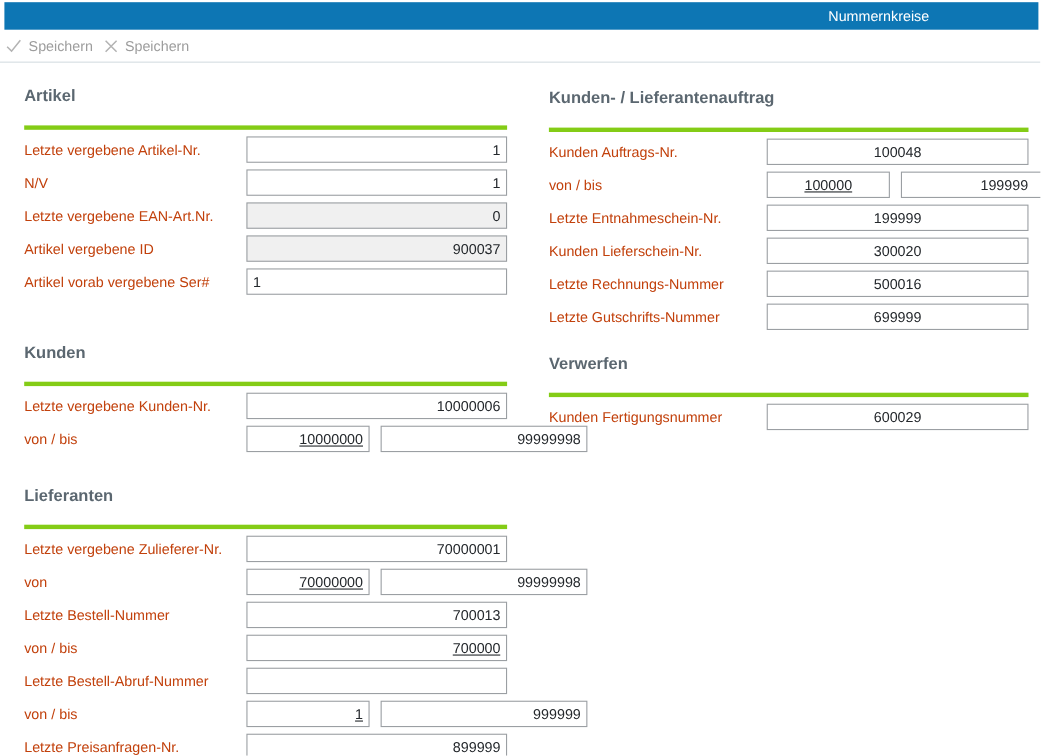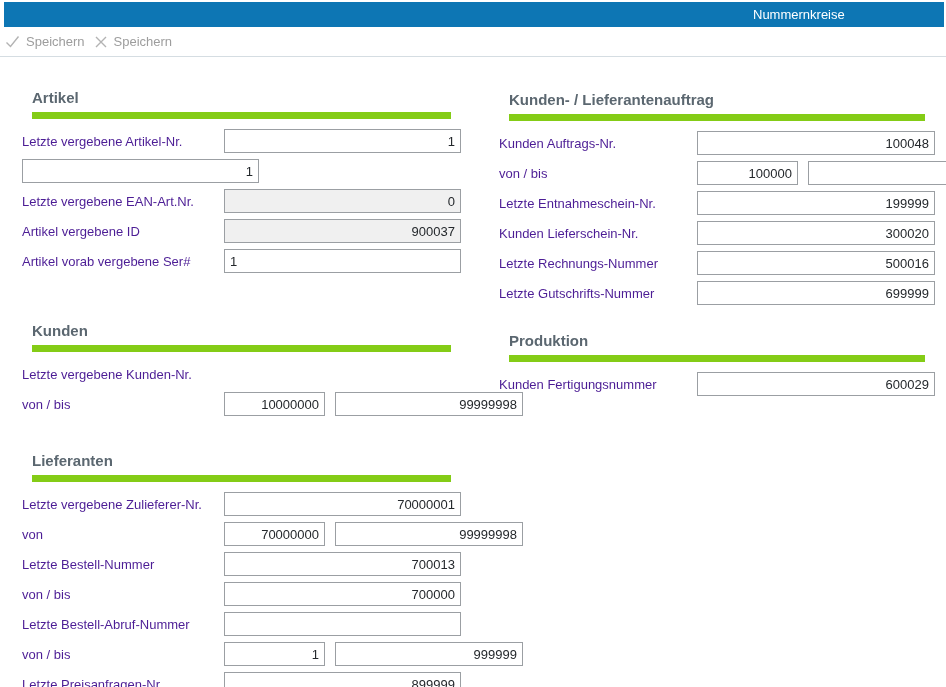--- a/index.html
+++ b/index.html
@@ -56,69 +56,69 @@
 
   
   .section { position: absolute; }
   .sec-artikel       { left: 22px;  top: 78px;  width: 439px; }
   .sec-kundenauftrag { left: 499px; top: 80px;  width: 436px; }
   .sec-kunden        { left: 22px;  top: 311px; width: 439px; }
   .sec-produktion    { left: 499px; top: 321px; width: 436px; }
   .sec-lieferanten   { left: 22px;  top: 441px; width: 439px; }
 
   .sec-title {
-    margin: 10px;
+    margin: 0;
     font-size: 15px;
     font-weight: 600;
     line-height: 20px;
     color: #5b6770;
-    padding-bottom: 4px;
-    border-bottom: 7px solid #84cc16;
+    padding-bottom: 16px;
+    border-bottom: 4px solid #84cc16;
   }
 
   .frow {
     display: flex;
     align-items: center;
     height: 24px;
     margin-top: 6px;
   }
   .frow .flabel {
     flex: 1;
     font-size: 13px;
-    color: #4c1d95;
+    color: #c2410c;
   }
 
   .finput {
     box-sizing: border-box;
     width: 237px;
     height: 24px;
     border: 1px solid #9b9fa3;
     background: #ffffff;
     font-family: inherit;
     font-size: 13px;
     color: #24282c;
     text-align: right;
     padding: 0 5px;
     outline: none;
   }
   .sec-kundenauftrag .finput,
-  .sec-produktion .finput { width: 238px; }
+  .sec-produktion .finput { width: 238px; text-align: center; }
 
   .finput.ro {
     background: #f0f0f0;
   }
   .finput.left { text-align: left; }
 
   .pair {
     width: 237px;
     display: flex;
     gap: 10px;
   }
   .sec-kundenauftrag .pair { width: 238px; }
-  .pair .finput:first-child { width: 101px; }
+  .pair .finput:first-child { width: 112px; text-decoration: underline; }
   .pair .finput:last-child  { flex: 1; width: auto; }
 </style>
 </head>
 <body>
 
 <div id="screen">
 
   <div class="titlebar">
     <span class="title">Nummernkreise</span>
   </div>
@@ -142,20 +142,21 @@
     </button>
   </div>
 
   <div class="section sec-artikel">
     <h2 class="sec-title">Artikel</h2>
     <div class="frow">
       <span class="flabel">Letzte vergebene Artikel-Nr.</span>
       <input class="finput" type="text" value="1" style="">
     </div>
     <div class="frow">
+      <span class="flabel">N/V</span>
       <input class="finput" type="text" value="1" style="">
     </div>
     <div class="frow">
       <span class="flabel">Letzte vergebene EAN-Art.Nr.</span>
       <input class="finput ro" type="text" readonly="" value="0" style="">
     </div>
     <div class="frow">
       <span class="flabel">Artikel vergebene ID</span>
       <input class="finput ro" type="text" readonly="" value="900037" style="">
     </div>
@@ -193,32 +194,33 @@
     <div class="frow">
       <span class="flabel">Letzte Gutschrifts-Nummer</span>
       <input class="finput" type="text" value="699999" style="">
     </div>
   </div>
 
   <div class="section sec-kunden">
     <h2 class="sec-title">Kunden</h2>
     <div class="frow">
       <span class="flabel">Letzte vergebene Kunden-Nr.</span>
+      <input class="finput" type="text" value="10000006" style="">
     </div>
     <div class="frow">
       <span class="flabel">von / bis</span>
       <span class="pair">
         <input class="finput" type="text" value="10000000" style="">
         <input class="finput" type="text" value="99999998" style="">
       </span>
     </div>
   </div>
 
   <div class="section sec-produktion">
-    <h2 class="sec-title">Produktion</h2>
+    <h2 class="sec-title">Verwerfen</h2>
     <div class="frow">
       <span class="flabel">Kunden Fertigungsnummer</span>
       <input class="finput" type="text" value="600029" style="">
     </div>
   </div>
 
   <div class="section sec-lieferanten">
     <h2 class="sec-title">Lieferanten</h2>
     <div class="frow">
       <span class="flabel">Letzte vergebene Zulieferer-Nr.</span>

